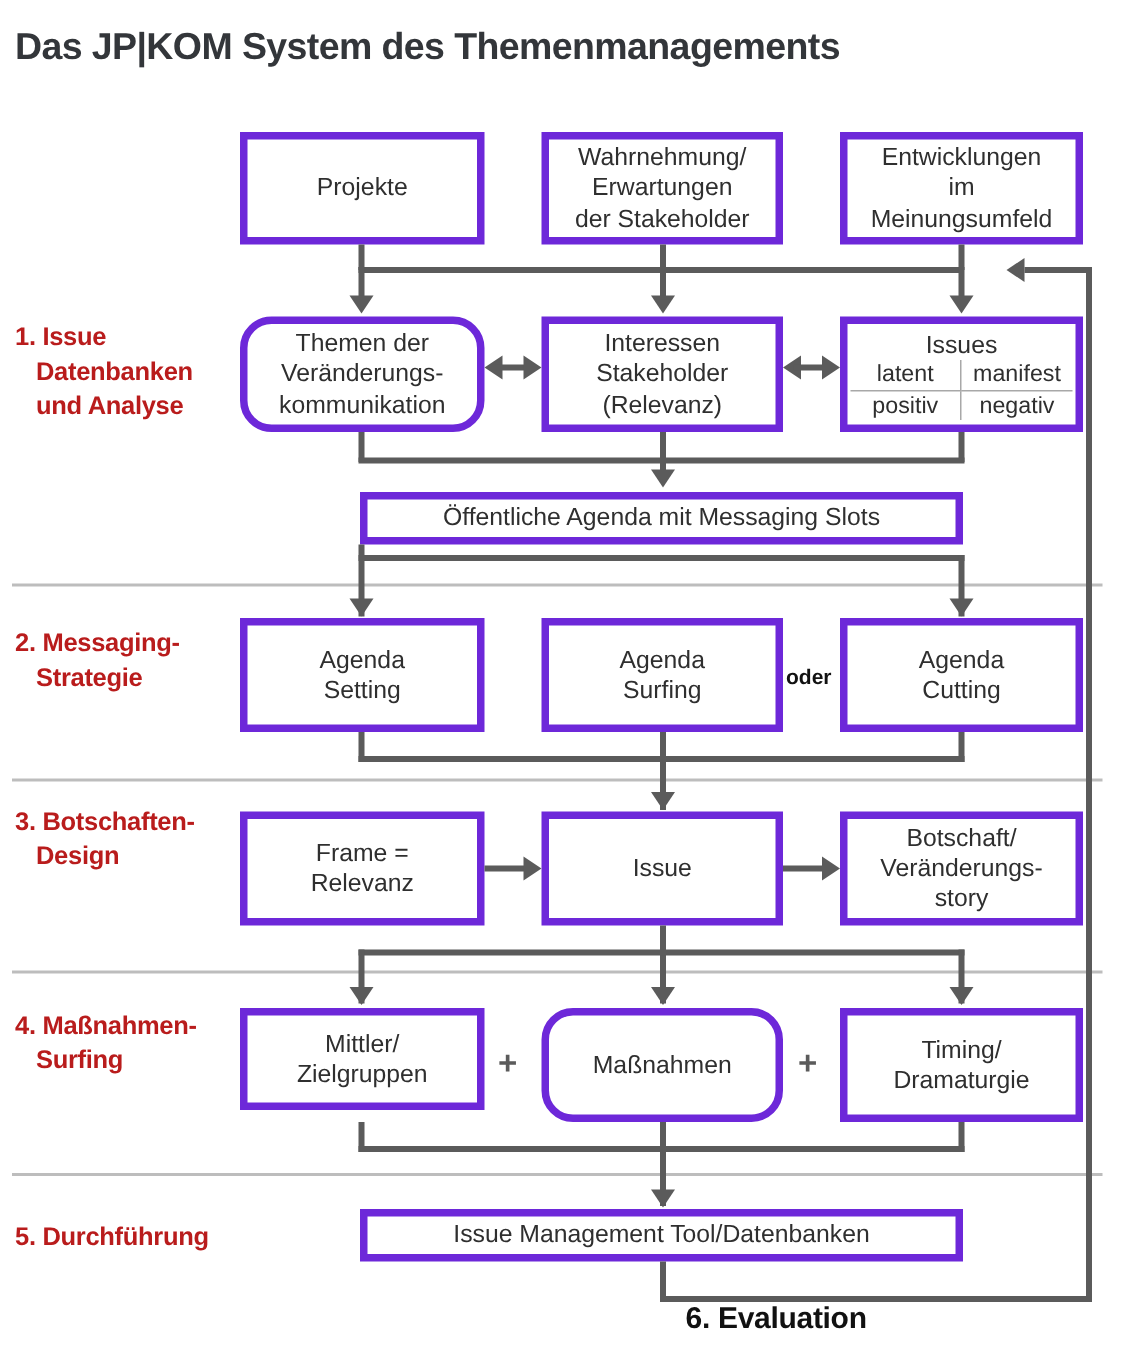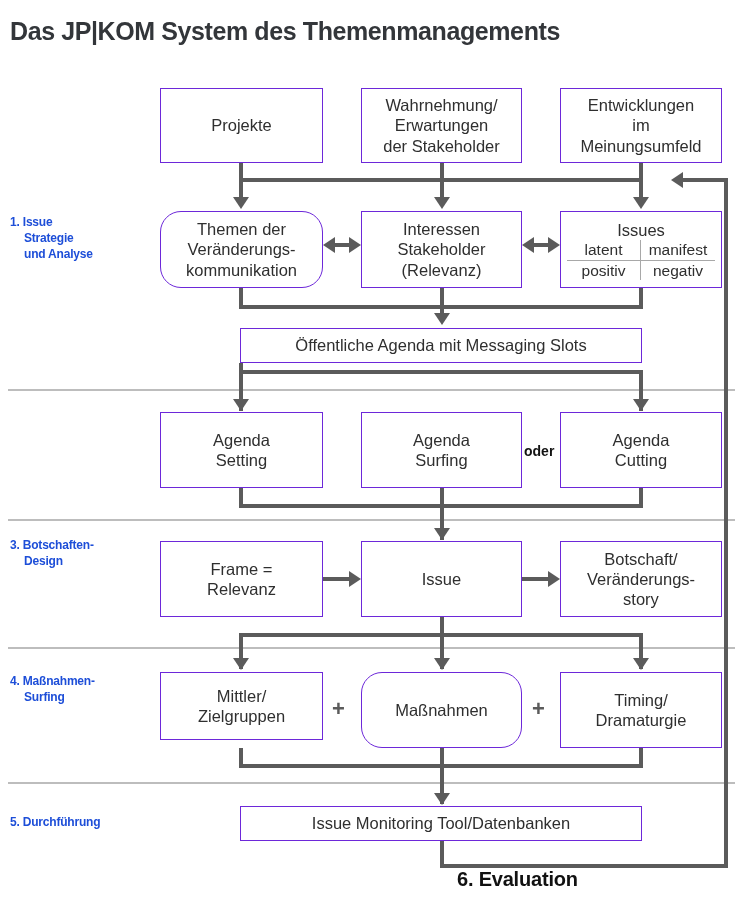--- a/index.html
+++ b/index.html
@@ -27,42 +27,42 @@
     font-size: 25px;
     font-weight: bold;
     letter-spacing: -0.4px;
     color: #33363a;
     white-space: nowrap;
   }
 
   
   .stage-label {
     position: absolute;
-    font-size: 12px;
-    font-weight: bold;
-    color: #1d4ed8;
+    font-size: 17px;
+    font-weight: bold;
+    color: #b91c1c;
     line-height: 1.35;
     letter-spacing: -0.2px;
   }
   .stage-label .l2 { display: block; margin-left: 14px; }
 
   
   .divider {
     position: absolute;
     left: 8px;
     width: 727px;
     height: 2px;
     background: #bdbdbd;
   }
 
   
   .rbox {
     position: absolute;
     box-sizing: border-box;
-    border: 1px solid #6d28d9;
+    border: 5px solid #6d28d9;
     background: #ffffff;
     display: flex;
     align-items: center;
     justify-content: center;
     text-align: center;
     font-size: 16.5px;
     line-height: 1.22;
     color: #2f2f2f;
     padding: 2px 4px;
   }
@@ -156,22 +156,26 @@
 
   <div class="title">Das JP|KOM System des Themenmanagements</div>
 
   <div class="divider" style="top:389px;"></div>
   <div class="divider" style="top:519px;"></div>
   <div class="divider" style="top:647px;"></div>
   <div class="divider" style="top:782px;"></div>
 
   <div class="stage-label" style="left:10px; top:214px;">
     <span>1. Issue</span>
+    <span class="l2">Datenbanken</span>
+    <span class="l2">und Analyse</span>
+  </div>
+  <div class="stage-label" style="left:10px; top:418px;">
+    <span>2. Messaging-</span>
     <span class="l2">Strategie</span>
-    <span class="l2">und Analyse</span>
   </div>
   <div class="stage-label" style="left:10px; top:537px;">
     <span>3. Botschaften-</span>
     <span class="l2">Design</span>
   </div>
   <div class="stage-label" style="left:10px; top:673px;">
     <span>4. Maßnahmen-</span>
     <span class="l2">Surfing</span>
   </div>
   <div class="stage-label" style="left:10px; top:814px;">
@@ -277,19 +281,19 @@
   <div class="rbox" style="left:560px; top:672px; width:162px; height:76px;">Timing/<br>Dramaturgie</div>
   <div class="plus" style="left:332px; top:698px;">+</div>
   <div class="plus" style="left:532px; top:698px;">+</div>
 
   <div class="vline" style="left:239px; top:748px; height:20px;"></div>
   <div class="vline" style="left:639px; top:748px; height:20px;"></div>
   <div class="hline" style="left:239px; top:764px; width:404px;"></div>
   <div class="vline" style="left:440px; top:748px; height:56px;"></div>
   <div class="arrow-down" style="left:434px; top:793px;"></div>
 
-  <div class="rbox" style="left:240px; top:806px; width:402px; height:35px;">Issue Monitoring Tool/Datenbanken</div>
+  <div class="rbox" style="left:240px; top:806px; width:402px; height:35px;">Issue Management Tool/Datenbanken</div>
 
   <div class="vline" style="left:440px; top:841px; height:27px;"></div>
 
   <div class="eval-label" style="left:457px; top:868px;">6. Evaluation</div>
 
 </div>
 
 </body></html>

